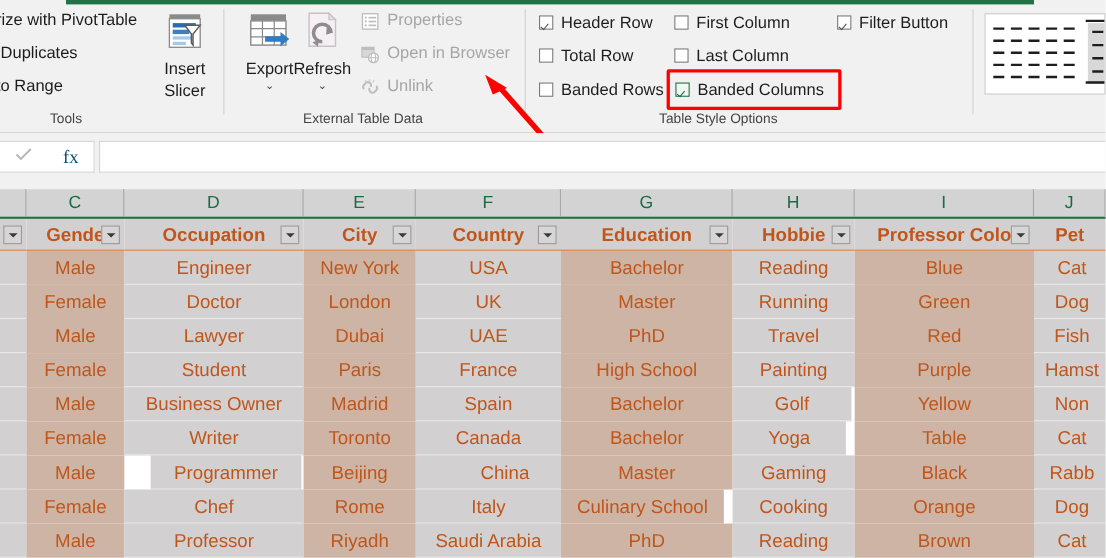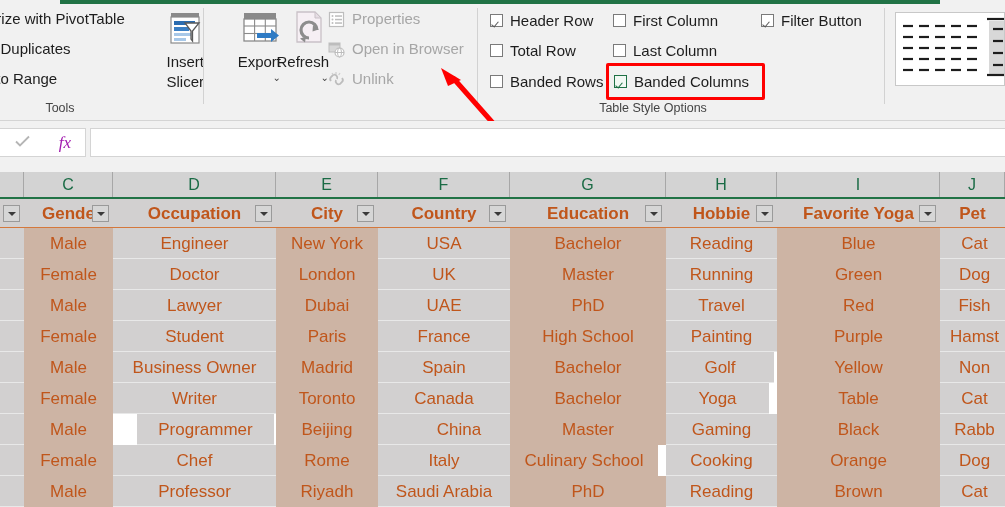--- a/index.html
+++ b/index.html
@@ -31,21 +31,21 @@
     text-align:center; white-space:nowrap;
   }
 
   
   .tools-cmd {
     position:absolute; font-size:15px; color:#1d1d1d;
     white-space:nowrap; left:-12px;
   }
 
   .big-btn {
-    position:absolute; text-align:right; width:72px;
+    position:absolute; text-align:center; width:72px;
   }
   .big-btn .lbl {
     font-size:15px; color:#1d1d1d; line-height:20px; white-space:nowrap;
   }
   .big-btn .caret { font-size:10px; color:#444; line-height:11px; }
 
   .icon-box { margin:0 auto; }
 
   
   .small-cmd {
@@ -241,20 +241,21 @@
         <path d="M3 10 a3 3 0 0 1 0-4 l2-2 a3 3 0 0 1 4 4" fill="none" stroke="#bdbdbd" stroke-width="1.8"></path>
         <path d="M14 7 a3 3 0 0 1 0 4 l-2 2 a3 3 0 0 1-4-4" fill="none" stroke="#bdbdbd" stroke-width="1.8"></path>
         <line x1="8" y1="1" x2="8" y2="3.5" stroke="#cfcfcf" stroke-width="1.3"></line>
         <line x1="4" y1="2" x2="5.3" y2="4" stroke="#cfcfcf" stroke-width="1.3"></line>
         <line x1="12" y1="2" x2="10.7" y2="4" stroke="#cfcfcf" stroke-width="1.3"></line>
       </svg>
     </span>
     <span class="small-cmd" style="left:24px;top:-1px;">Unlink</span>
   </div>
 
+  <div class="grp-title" style="left:230px;top:101px;width:200px;">External Table Data</div>
 
   <div class="grp-sep" style="left:477px;top:8px;height:96px;"></div>
 
   <div class="cb-row" style="left:490px;top:9px;">
     <span class="cb checked"></span>
     <span class="cb-lbl">Header Row</span>
   </div>
   <div class="cb-row" style="left:613px;top:9px;">
     <span class="cb"></span>
     <span class="cb-lbl">First Column</span>
@@ -336,21 +337,21 @@
 </div>
 
 <div id="formulabar">
   <div id="fb-inner">
     <div id="fb-btns">
       <span>
         <svg width="17" height="14" viewBox="0 0 17 14">
           <path d="M2 7.5 L6 11.5 L15 2.5" fill="none" stroke="#b5b5b5" stroke-width="1.8"></path>
         </svg>
       </span>
-      <span style="font-family:'Liberation Serif',serif;font-style:italic;font-size:17px;color:#a21caf;">fx</span>
+      <span style="font-family:'Liberation Serif',serif;font-size:17px;color:#0c4a6e;">fx</span>
     </div>
     <div id="fb-input" placeholder=""></div>
   </div>
 </div>
 
 <div id="grid">
 
   <div id="colhead">
     <div class="ch" style="left:0;width:24px;"></div>
     <div class="ch" style="left:24px;width:89px;">C</div>
@@ -364,21 +365,21 @@
   </div>
 
   <div id="tbl">
       <div class="cell hdr-cell band-b" style="left: 0px; top: 0px; width: 24px; text-align: right;"></div>
       <div class="cell hdr-cell band-b" style="left: 24px; top: 0px; width: 89px;">Gende</div>
       <div class="cell hdr-cell band-b" style="left: 113px; top: 0px; width: 163px;">Occupation</div>
       <div class="cell hdr-cell band-b" style="left: 276px; top: 0px; width: 102px;">City</div>
       <div class="cell hdr-cell band-b" style="left: 378px; top: 0px; width: 132px;">Country</div>
       <div class="cell hdr-cell band-b" style="left: 510px; top: 0px; width: 156px;">Education</div>
       <div class="cell hdr-cell band-b" style="left: 666px; top: 0px; width: 111px;">Hobbie</div>
-      <div class="cell hdr-cell band-b" style="left: 777px; top: 0px; width: 163px;">Favorite Yoga</div>
+      <div class="cell hdr-cell band-b" style="left: 777px; top: 0px; width: 163px;">Professor Colo</div>
       <div class="cell hdr-cell band-b" style="left: 940px; top: 0px; width: 65px;">Pet</div>
       <div class="fdrop" style="left: 3px; top: 6px;"></div>
       <div class="fdrop" style="left: 92px; top: 6px;"></div>
       <div class="fdrop" style="left: 255px; top: 6px;"></div>
       <div class="fdrop" style="left: 357px; top: 6px;"></div>
       <div class="fdrop" style="left: 489px; top: 6px;"></div>
       <div class="fdrop" style="left: 645px; top: 6px;"></div>
       <div class="fdrop" style="left: 756px; top: 6px;"></div>
       <div class="fdrop" style="left: 919px; top: 6px;"></div>
       <div class="cell data-cell band-b" style="left: 0px; top: 29px; width: 24px;"></div>

